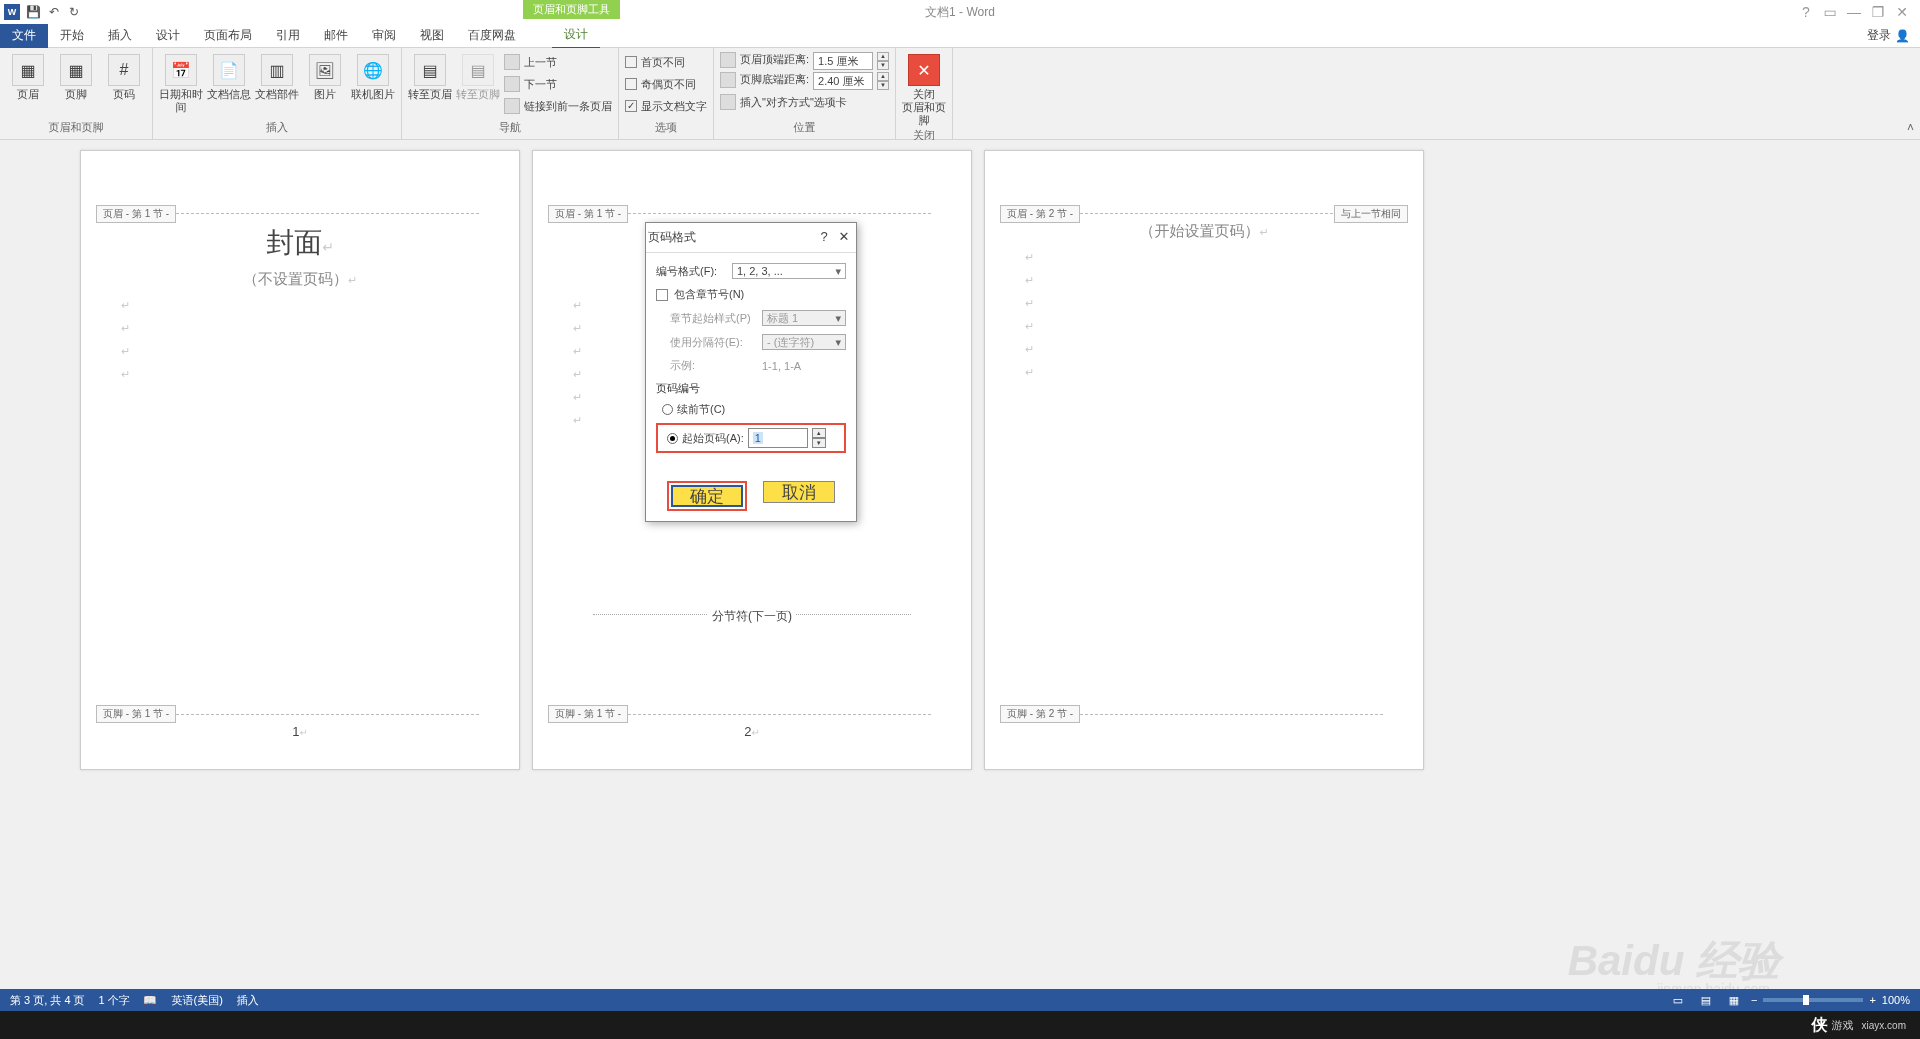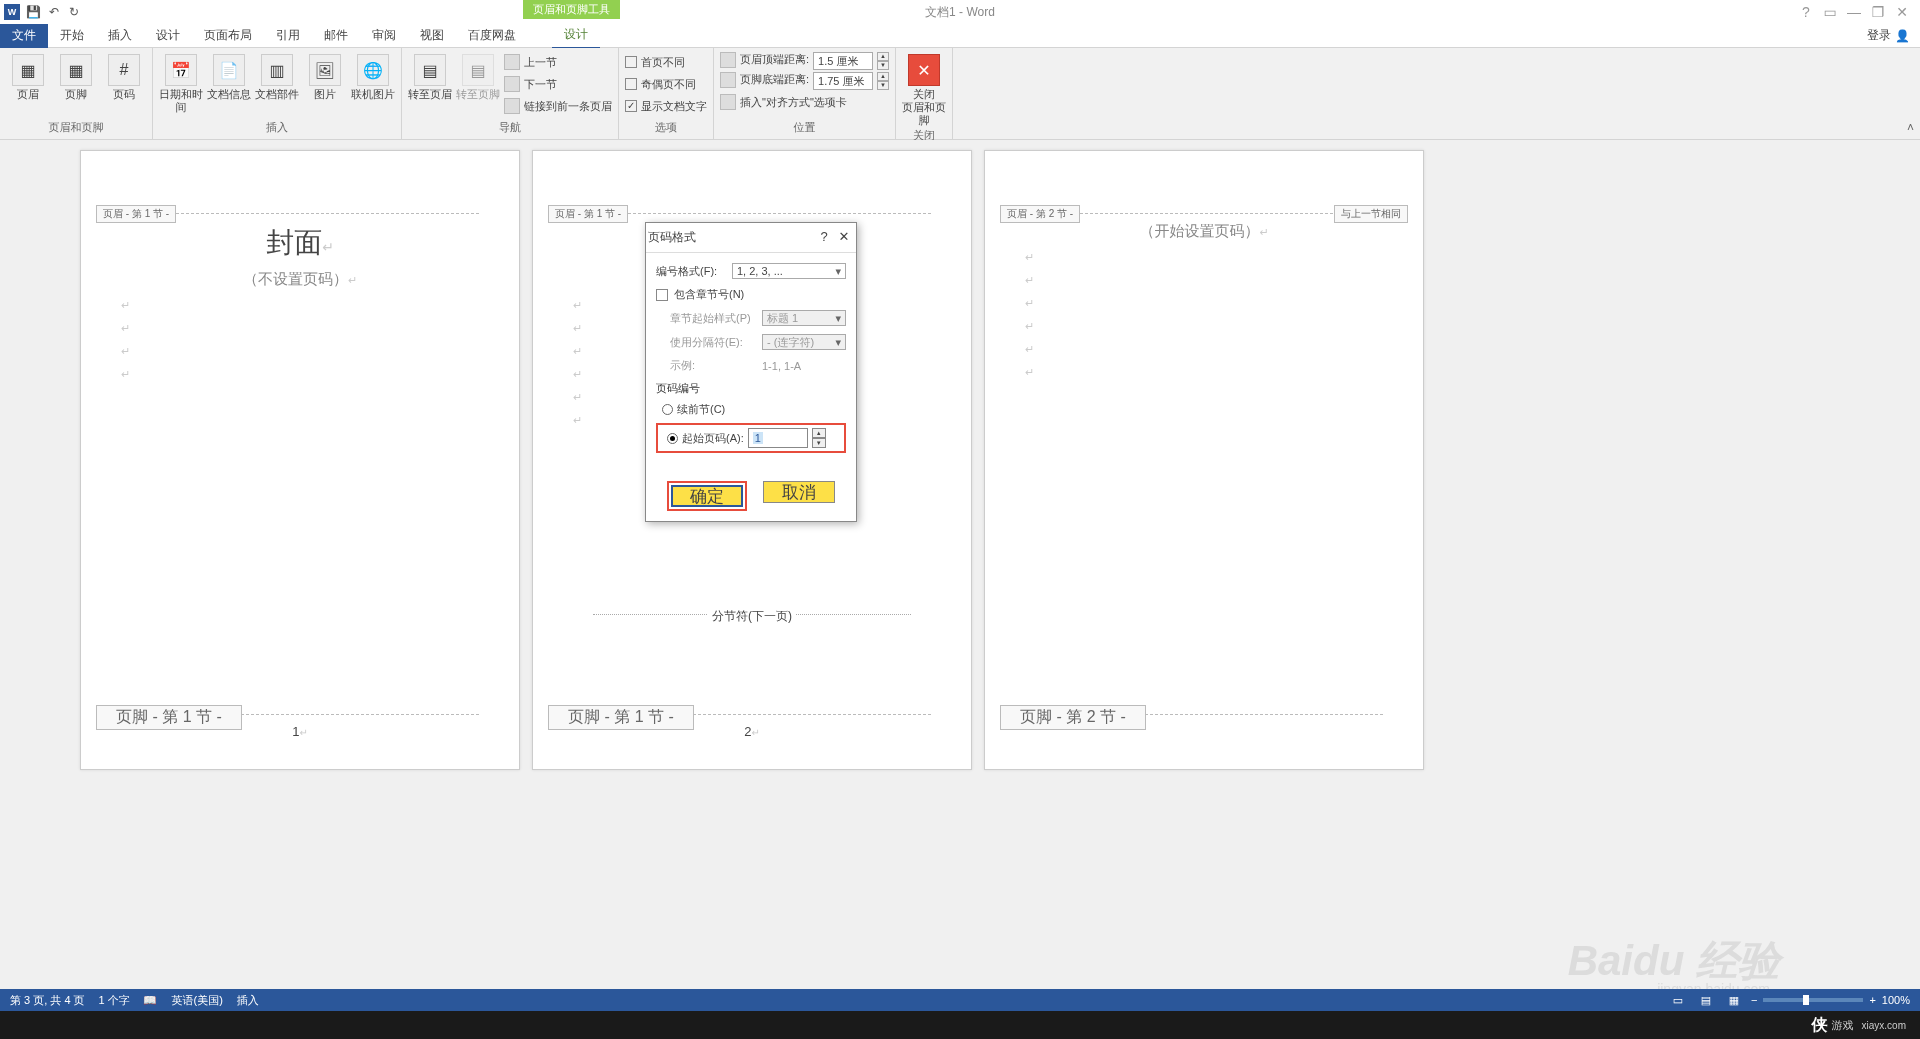--- a/index.html
+++ b/index.html
@@ -41,21 +41,21 @@
 .spin-btns div { width: 12px; height: 9px; border: 1px solid #aaa; background: #f0f0f0; font-size: 6px; text-align: center; line-height: 7px; }
 .collapse-btn { position: absolute; right: 6px; bottom: 4px; font-size: 12px; color: #666; cursor: pointer; }
 
 
 .doc-area { height: 851px; background: #f0f0f0; overflow: hidden; display: flex; gap: 12px; padding: 10px 80px 0 80px; position: relative; }
 .page { background: #fff; width: 440px; height: 620px; border: 1px solid #ccc; box-shadow: 0 0 3px rgba(0,0,0,0.1); position: relative; }
 .header-area { border-bottom: 1px dashed #bbb; height: 55px; margin: 8px 40px; position: relative; }
 .header-tab { position: absolute; left: -25px; bottom: -10px; background: #f8f8f8; border: 1px solid #bbb; padding: 1px 6px; font-size: 10px; color: #666; }
 .header-tab-right { position: absolute; right: -25px; bottom: -10px; background: #f8f8f8; border: 1px solid #bbb; padding: 1px 6px; font-size: 10px; color: #666; }
 .footer-area { border-top: 1px dashed #bbb; height: 55px; margin: 0 40px; position: absolute; bottom: 0; left: 0; right: 0; }
-.footer-tab { position: absolute; left: -25px; top: -10px; background: #f8f8f8; border: 1px solid #bbb; padding: 1px 19px; font-size: 16px; color: #666; }
+.footer-tab { position: absolute; left: -25px; top: -10px; background: #f8f8f8; border: 1px solid #bbb; padding: 1px 6px; font-size: 10px; color: #666; }
 .page-title { text-align: center; font-size: 28px; font-family: "SimSun"; color: #444; margin-top: 10px; }
 .page-sub { text-align: center; font-size: 15px; font-family: "SimSun"; color: #888; margin-top: 8px; }
 .para-mark { color: #ccc; font-size: 11px; margin-left: 40px; margin-top: 10px; }
 .dotted-line { border-top: 1px dotted #aaa; margin: 0 60px; position: relative; top: 7px; }
 .break-text { background: #fff; padding: 0 4px; position: relative; z-index: 1; }
 .page-num { position: absolute; bottom: 30px; left: 50%; transform: translateX(-50%); font-size: 13px; }
 
 
 .dialog { position: absolute; left: 645px; top: 222px; width: 212px; background: #fff; border: 1px solid #888; box-shadow: 2px 2px 8px rgba(0,0,0,0.3); z-index: 100; }
 .dlg-title { display: flex; align-items: flex-start; padding: 6px 2px; font-size: 12px; border-bottom: 1px solid #ddd; }
@@ -230,21 +230,21 @@
             <span>页眉顶端距离:</span>
             <div class="spin-input">1.5 厘米</div>
             <div class="spin-btns">
               <div>▲</div>
               <div>▼</div>
             </div>
           </div>
         <div class="spin-wrap">
             <span class="sm-icon"></span>
             <span>页脚底端距离:</span>
-            <div class="spin-input">1.75 厘米</div>
+            <div class="spin-input">2.40 厘米</div>
             <div class="spin-btns">
               <div>▲</div>
               <div>▼</div>
             </div>
           </div>
         <div class="small-item">
             <span class="sm-icon"></span>
             <span>插入"对齐方式"选项卡</span>
           </div>
       </div>

